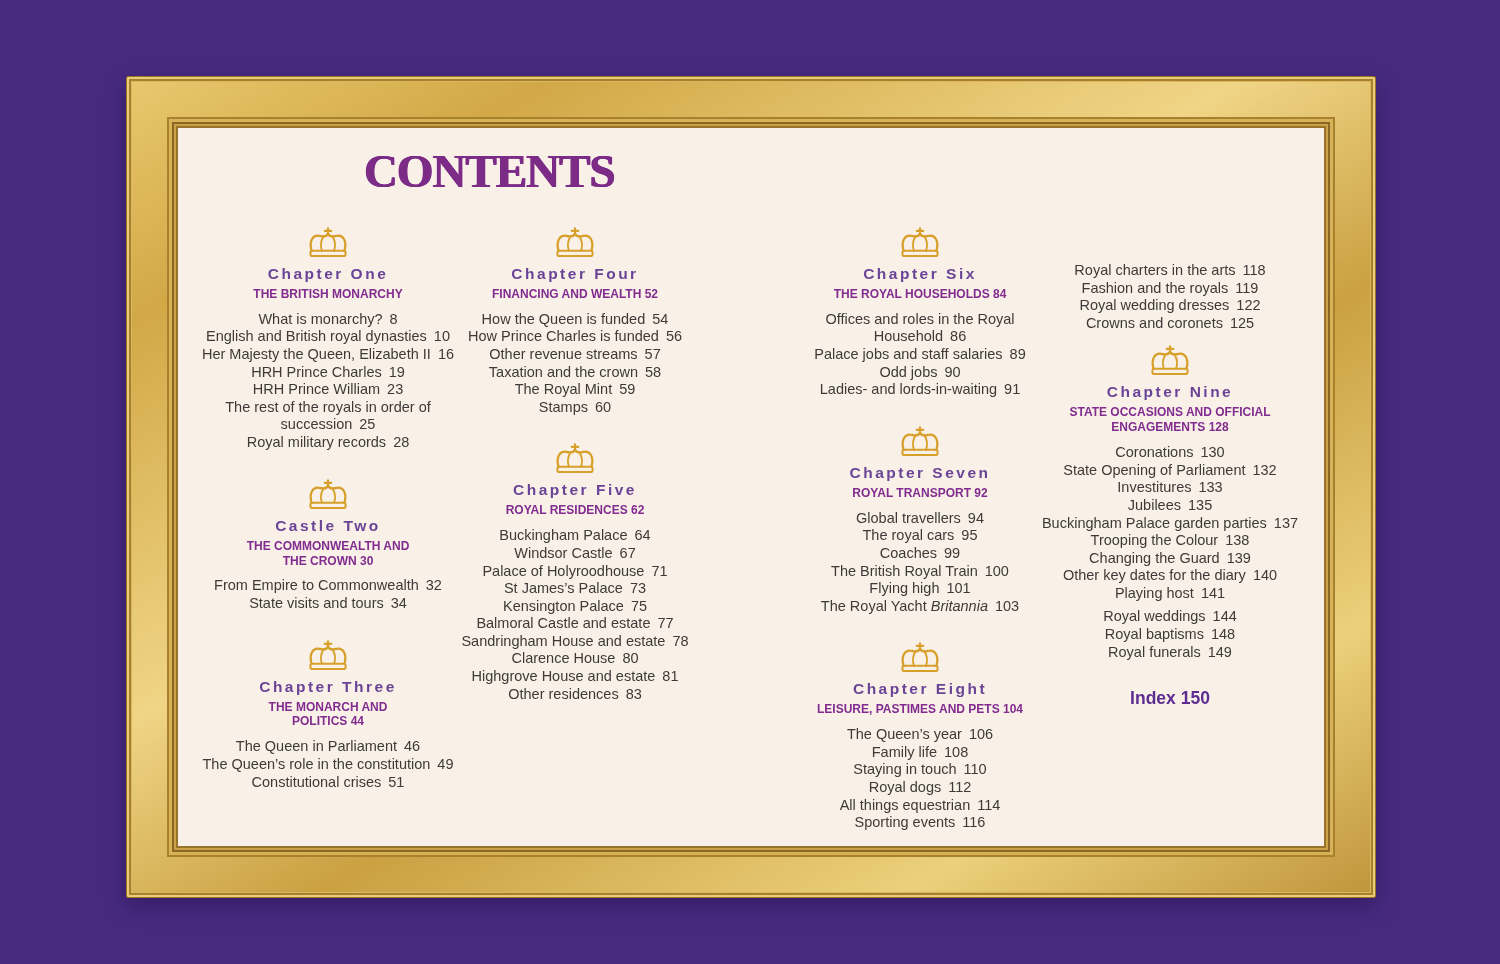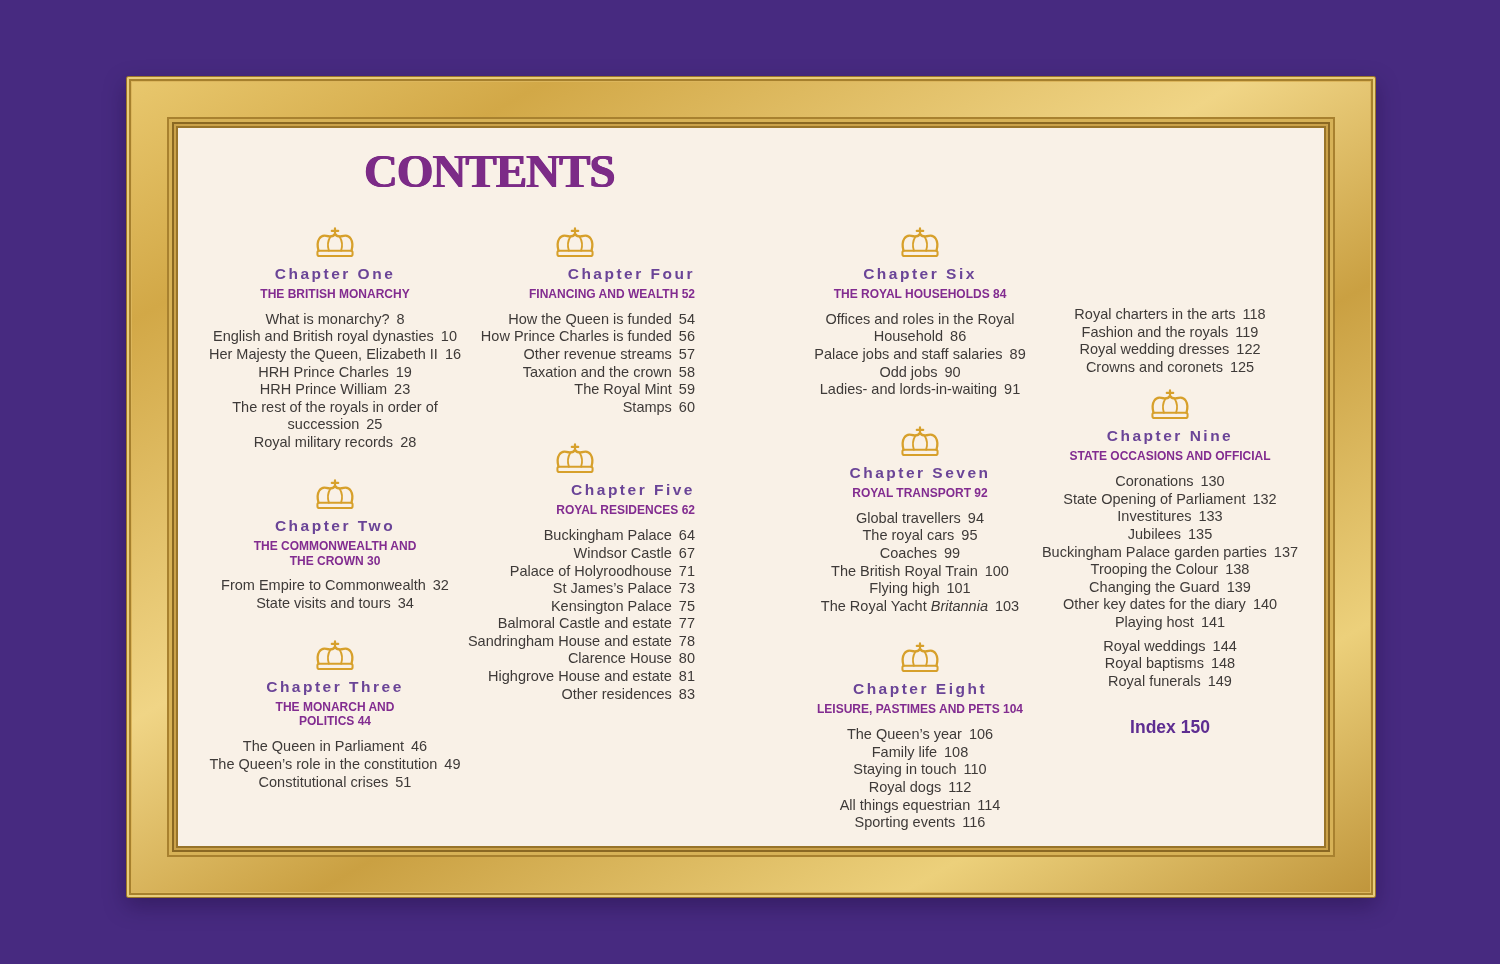--- a/index.html
+++ b/index.html
@@ -23,26 +23,26 @@
   }
   .contents-title{
     position:absolute;left:186px;top:16px;margin:0;
     font-family:"Liberation Serif", serif;
     font-size:47px;font-weight:700;letter-spacing:-1px;
     color:var(--title-color,#7c2b87);
     text-shadow:.6px 0 currentColor,-.6px 0 currentColor;
     white-space:nowrap;
   }
   .col{position:absolute;text-align:center;}
-  .col-1{left:0;top:99px;width:300px;margin-left:7px;}
-  .col-2{left:277px;top:99px;width:240px;text-align:right;}
+  .col-1{left:0;top:99px;width:300px;}
+  .col-2{left:277px;top:99px;width:240px;}
   .col-3{left:607px;top:99px;width:270px;}
   .col-4{left:847px;top:134px;width:290px;}
   .block{margin-bottom:27px;}
-  .block-entries{margin-bottom:13px;margin-top:44px;}
+  .block-entries{margin-bottom:13px;}
   .crown-icon{display:block;margin:0 auto 5px;width:46px;height:33px;color:var(--crown-gold,#d7a02b);}
   .chapter-label{
     font-size:15.5px;font-weight:700;letter-spacing:2.5px;
     color:var(--chapter-label,#6a4497);margin-bottom:4px;white-space:nowrap;
   }
   .chapter-title{
     font-size:12px;font-weight:700;line-height:1.24;
     color:var(--chapter-title,#822c90);white-space:nowrap;
   }
   .entries{margin-top:9px;}
@@ -104,21 +104,21 @@
           </div>
           <div class="block">
             <svg class="crown-icon" viewBox="0 0 64 46" fill="none" stroke="currentColor" stroke-linecap="round" stroke-linejoin="round">
               <path d="M32 2v8" stroke-width="3"></path>
               <path d="M27.5 5.5h9" stroke-width="3"></path>
               <path d="M9 33 C5 18 12 10.5 20 12.5 C26 14 30 13 32 9.5 C34 13 38 14 44 12.5 C52 10.5 59 18 55 33" stroke-width="3.2"></path>
               <path d="M25.5 13.5 C21.5 20 21.5 27 23.5 33" stroke-width="2.6"></path>
               <path d="M38.5 13.5 C42.5 20 42.5 27 40.5 33" stroke-width="2.6"></path>
               <rect x="7.5" y="33" width="49" height="7.5" rx="2.5" stroke-width="2.8"></rect>
             </svg>
-            <div class="chapter-label">Chapter Two</div>
+            <div class="chapter-label">Castle Two</div>
             <div class="chapter-title">THE COMMONWEALTH AND</div>
             <div class="chapter-title">THE CROWN 30</div>
             <div class="entries">
               <div class="entry">
                 <div class="entry-line">From Empire to Commonwealth<span class="pg">32</span></div>
               </div>
               <div class="entry">
                 <div class="entry-line">State visits and tours<span class="pg">34</span></div>
               </div>
             </div>
@@ -340,20 +340,21 @@
             <svg class="crown-icon" viewBox="0 0 64 46" fill="none" stroke="currentColor" stroke-linecap="round" stroke-linejoin="round">
               <path d="M32 2v8" stroke-width="3"></path>
               <path d="M27.5 5.5h9" stroke-width="3"></path>
               <path d="M9 33 C5 18 12 10.5 20 12.5 C26 14 30 13 32 9.5 C34 13 38 14 44 12.5 C52 10.5 59 18 55 33" stroke-width="3.2"></path>
               <path d="M25.5 13.5 C21.5 20 21.5 27 23.5 33" stroke-width="2.6"></path>
               <path d="M38.5 13.5 C42.5 20 42.5 27 40.5 33" stroke-width="2.6"></path>
               <rect x="7.5" y="33" width="49" height="7.5" rx="2.5" stroke-width="2.8"></rect>
             </svg>
             <div class="chapter-label">Chapter Nine</div>
             <div class="chapter-title">STATE OCCASIONS AND OFFICIAL</div>
+            <div class="chapter-title">ENGAGEMENTS 128</div>
             <div class="entries">
               <div class="entry">
                 <div class="entry-line">Coronations<span class="pg">130</span></div>
               </div>
               <div class="entry">
                 <div class="entry-line">State Opening of Parliament<span class="pg">132</span></div>
               </div>
               <div class="entry">
                 <div class="entry-line">Investitures<span class="pg">133</span></div>
               </div>

